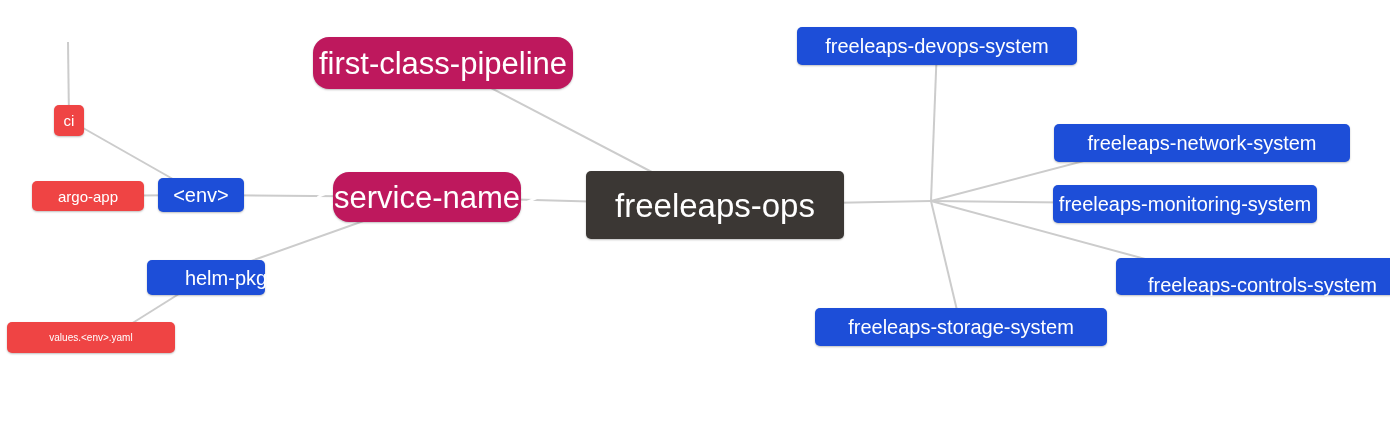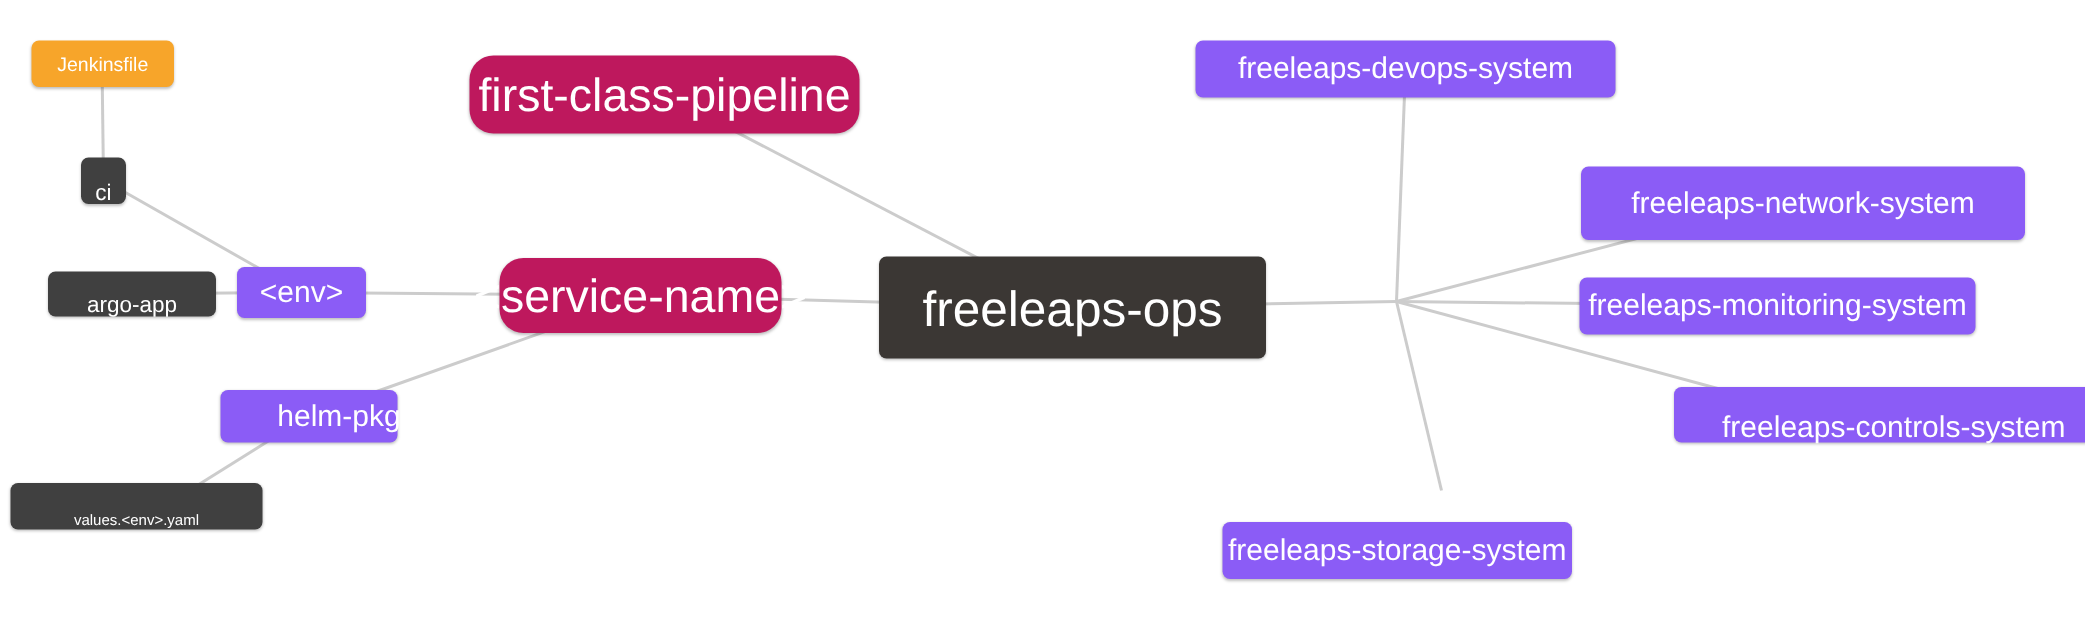--- a/index.html
+++ b/index.html
@@ -34,22 +34,22 @@
     color: #ffffff;
     border-radius: 5px;
     box-shadow: 0 1px 2px rgba(0,0,0,0.25);
     white-space: nowrap;
     box-sizing: border-box;
     cursor: default;
     line-height: 1;
   }
   .node.root   { background: #3b3734; font-size: 33px; }
   .node.blue   { background: #be185d; font-size: 31px; border-radius: 16px; }
-  .node.green  { background: #8b5cf6; font-size: 20px; }
-  .node.red    { background: #404040; align-items: flex-end; }
+  .node.green  { background: #1d4ed8; font-size: 20px; }
+  .node.red    { background: #ef4444; }
   .node.orange { background: #f7a52a; }
 </style>
 </head>
 <body>
 
 <div class="canvas">
 
   <svg class="edges" viewBox="0 0 1390 421">
     <line x1="68" y1="42" x2="69" y2="120"></line>
     <line x1="69" y1="120" x2="201" y2="195"></line>
@@ -60,23 +60,20 @@
     <line x1="443" y1="63" x2="715" y2="205"></line>
     <line x1="431" y1="197" x2="715" y2="205"></line>
     <line x1="715" y1="205" x2="931" y2="201"></line>
     <line x1="931" y1="201" x2="937" y2="46"></line>
     <line x1="931" y1="201" x2="1202" y2="130"></line>
     <line x1="931" y1="201" x2="1211" y2="204"></line>
     <line x1="931" y1="201" x2="1208" y2="276"></line>
     <line x1="931" y1="201" x2="961" y2="327"></line>
   </svg>
 
-  <div class="node orange" style="left:21px;  top:27px;  width:95px;  height:31px; font-size:13px;">
-    <span>Jenkinsfile</span>
-  </div>
 
   <div class="node red" style="left:54px;  top:105px; width:30px;  height:31px; font-size:15px;">
     <span>ci</span>
   </div>
 
   <div class="node red" style="left:32px;  top:181px; width:112px;  height:30px; font-size:15px;">
     <span>argo-app</span>
   </div>
 
   <div class="node green" style="left:158px; top:178px; width:86px;  height:34px;">
@@ -101,29 +98,29 @@
 
   <div class="node root" style="left:586px; top:171px; width:258px; height:68px;">
     <span>freeleaps-ops</span>
   </div>
 
 
   <div class="node green" style="left:797px;  top:27px;  width:280px; height:38px;">
     <span>freeleaps-devops-system</span>
   </div>
 
-  <div class="node green" style="left:1054px; top:111px; width:296px; height:49px;">
+  <div class="node green" style="left:1054px; top:124px; width:296px; height:38px;">
     <span>freeleaps-network-system</span>
   </div>
 
   <div class="node green" style="left:1053px; top:185px; width:264px; height:38px;">
     <span>freeleaps-monitoring-system</span>
   </div>
 
   <div class="node green" style="left:1116px; top:258px; width:293px; height:37px;align-items:flex-end;">
     <span>freeleaps-controls-system</span>
   </div>
 
-  <div class="node green" style="left:815px;  top:308px; width:233px; height:38px;margin-top:40px;">
+  <div class="node green" style="left:815px;  top:308px; width:292px; height:38px;">
     <span>freeleaps-storage-system</span>
   </div>
 
 </div>
 
 </body></html>

